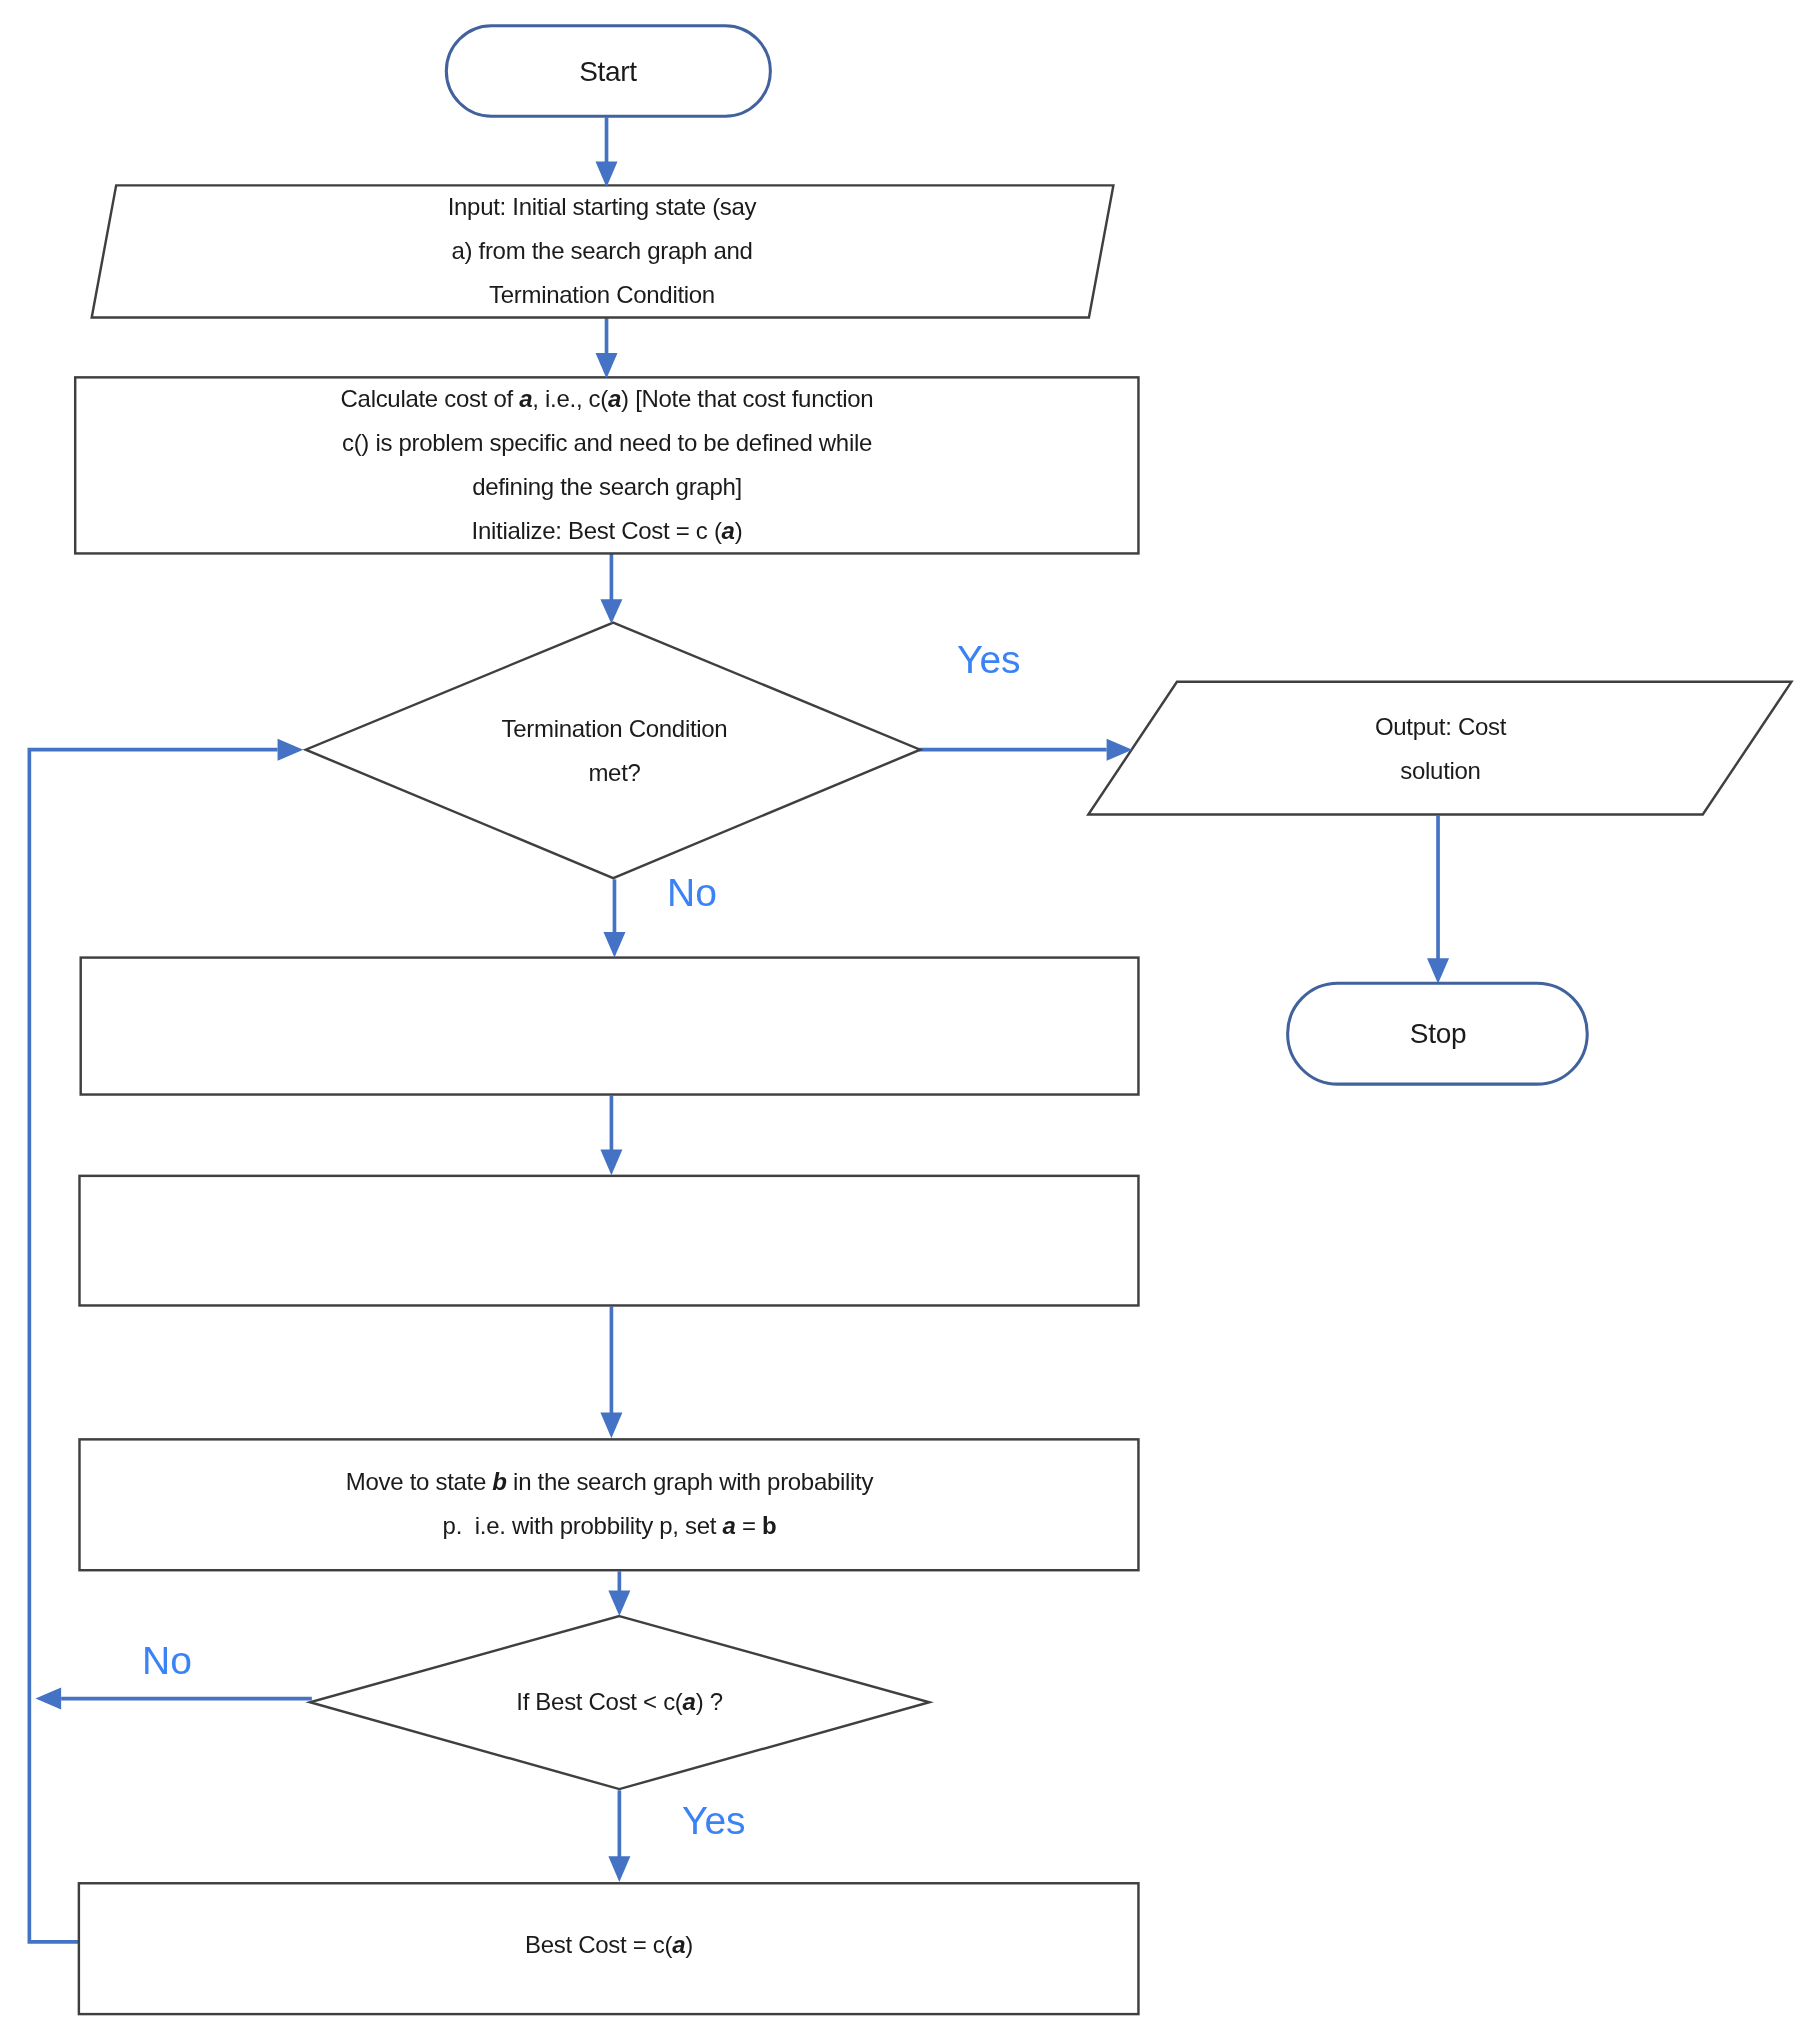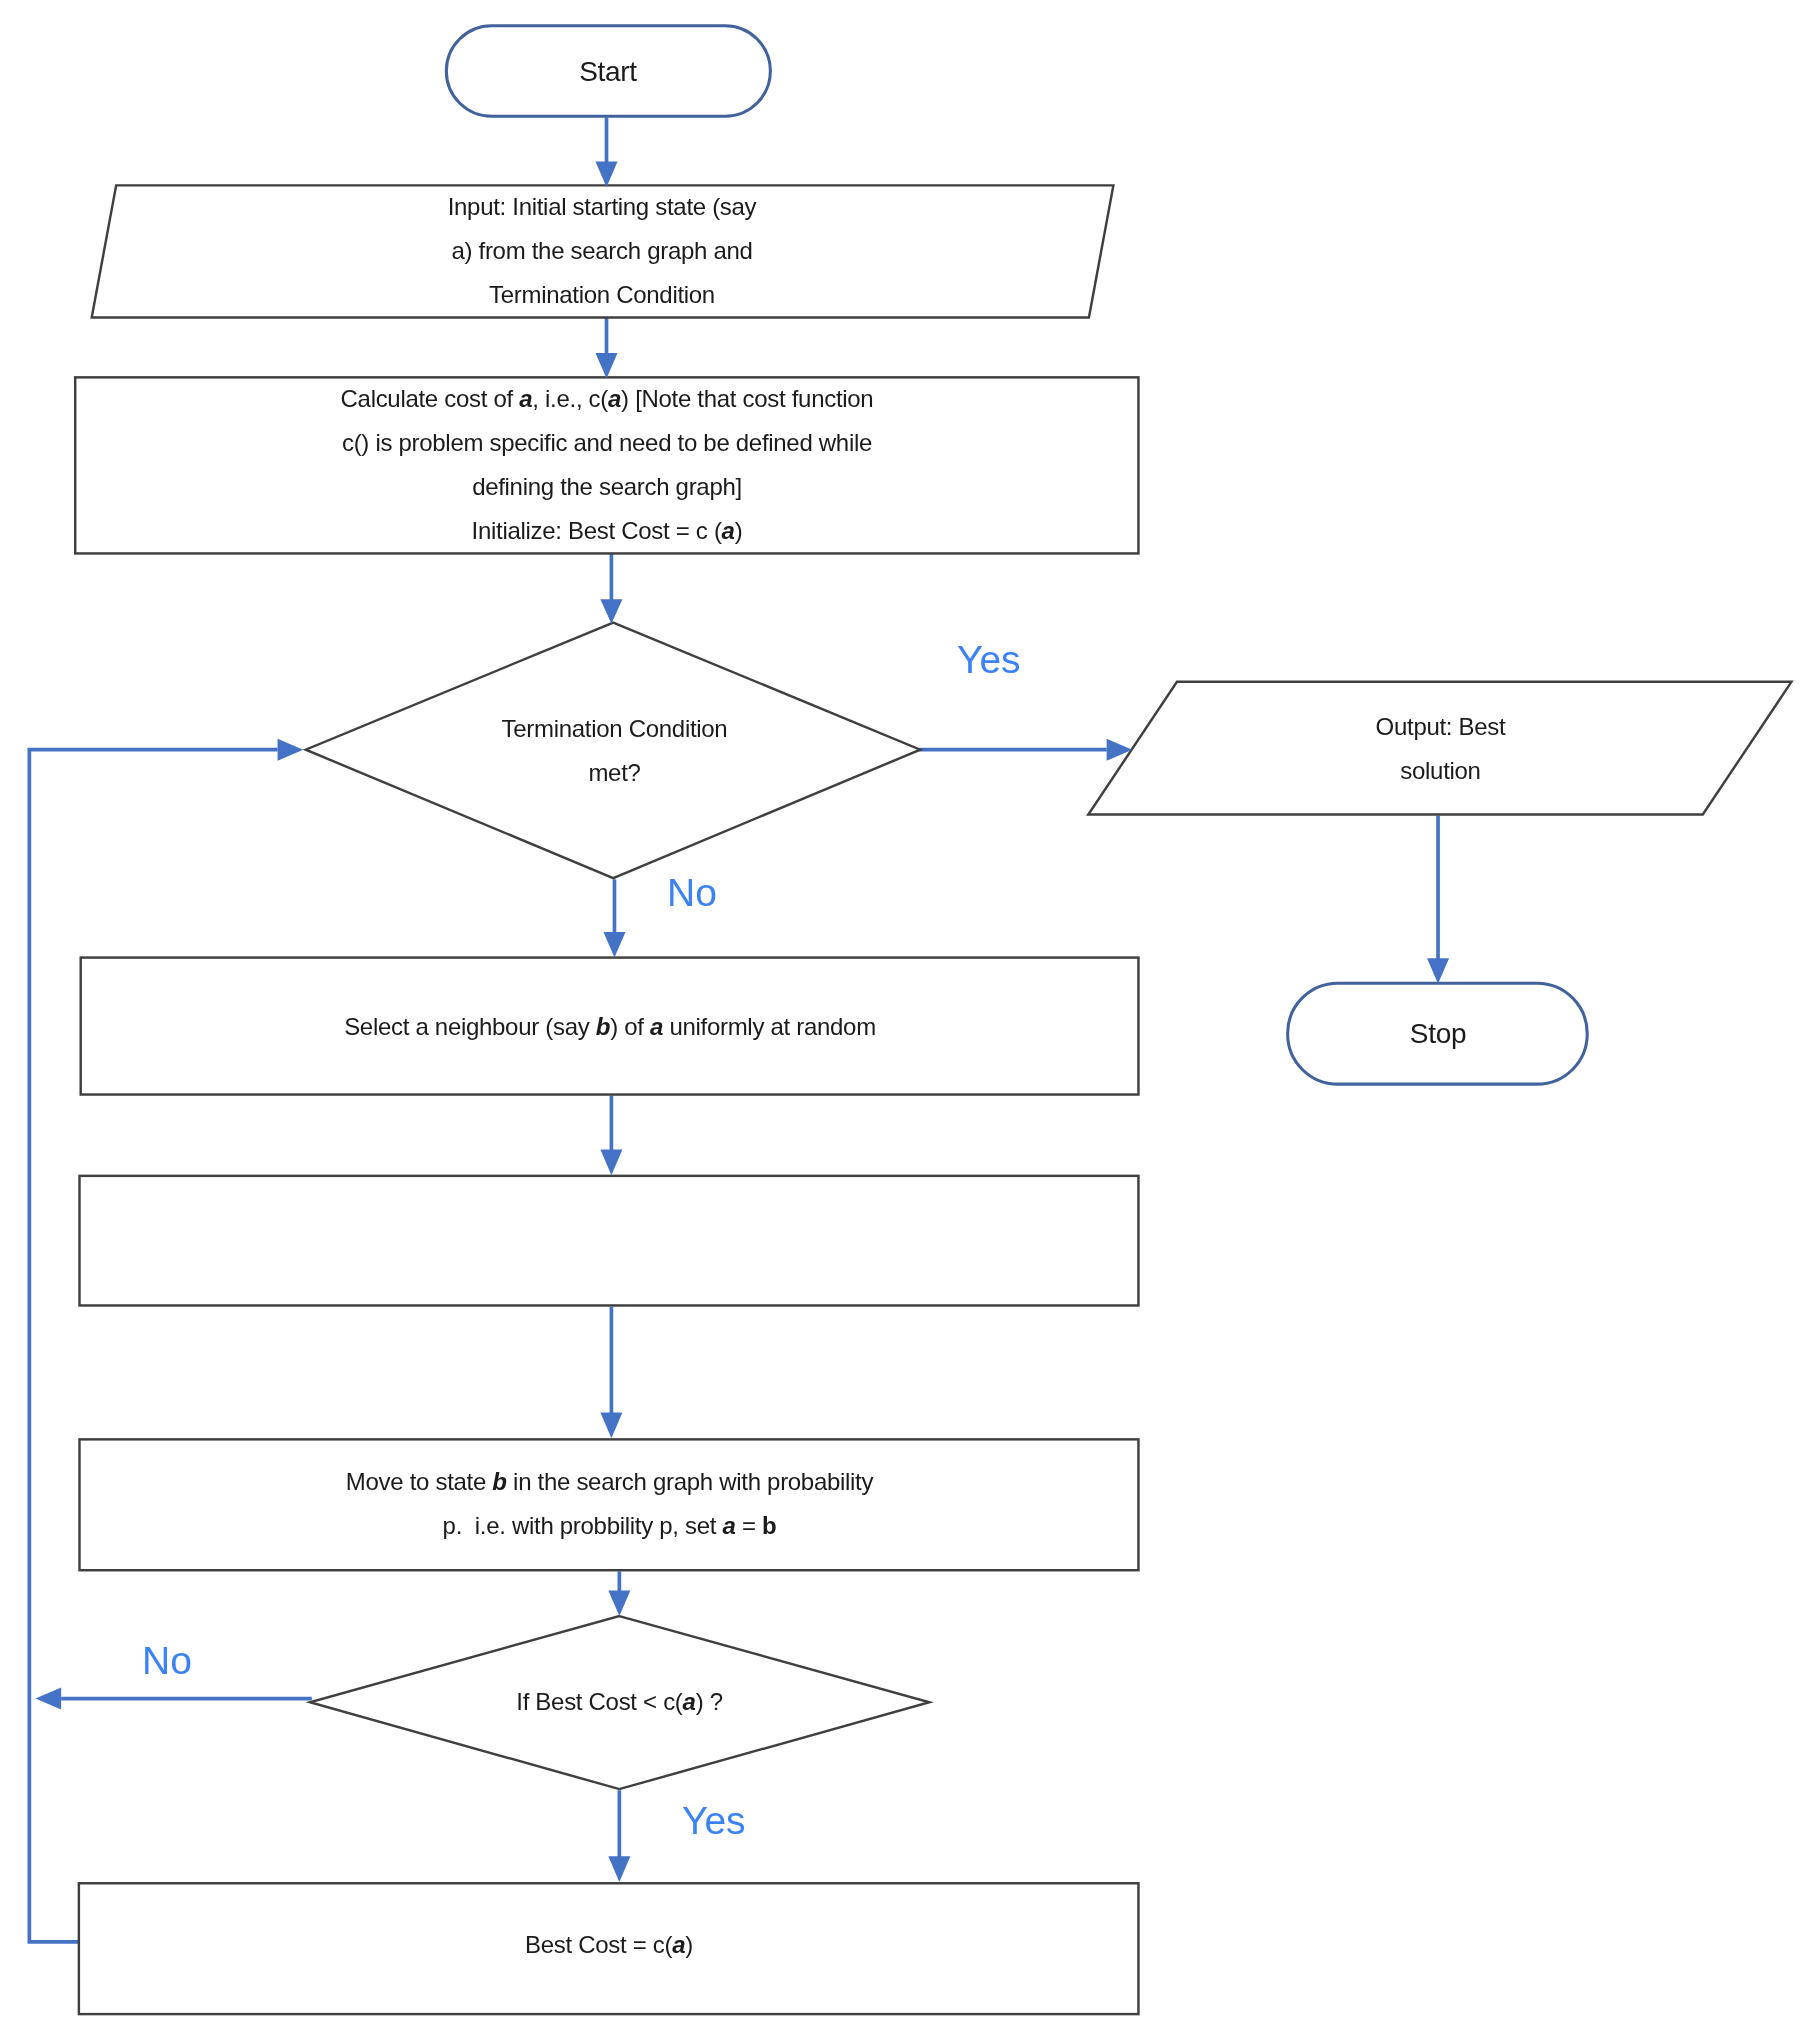--- a/index.html
+++ b/index.html
@@ -95,25 +95,24 @@
   </svg>
 
   <div class="txt terminator-txt" style="left:446px; top:26px; width:324px; height:91px;">Start</div>
 
   <div class="txt" style="left:116px; top:185px; width:972px; height:132px;"><span><span>Input: Initial starting state (say</span><br><span>a) from the search graph and</span><br><span>Termination Condition</span></span></div>
 
   <div class="txt" style="left:75px; top:377px; width:1064px; height:176px;"><span><span>Calculate cost of </span><span class="seg-bi">a</span><span>, i.e., c(</span><span class="seg-bi">a</span><span>) [Note that cost function</span><br><span>c() is problem specific and need to be defined while</span><br><span>defining the search graph]</span><br><span>Initialize: Best Cost = c (</span><span class="seg-bi">a</span><span>)</span></span></div>
 
   <div class="txt" style="left:367px; top:685px; width:495px; height:131px;"><span><span>Termination Condition</span><br><span>met?</span></span></div>
 
-  <div class="txt" style="left:1156px; top:682px; width:569px; height:133px;"><span><span>Output: Best</span><br><span>solution</span></span></div>
+  <div class="txt" style="left:1156px; top:682px; width:569px; height:133px;"><span><span>Output: Cost</span><br><span>solution</span></span></div>
 
   <div class="txt terminator-txt" style="left:1288px; top:983px; width:300px; height:101px;">Stop</div>
 
-  <div class="txt" style="left:81px; top:958px; width:1058px; height:137px;"><span><span>Select a neighbour (say </span><span class="seg-bi">b</span><span>) of </span><span class="seg-bi">a</span><span> uniformly at random</span></span></div>
 
 
   <div class="txt" style="left:80px; top:1440px; width:1059px; height:128px;"><span><span>Move to state </span><span class="seg-bi">b</span><span> in the search graph with probability</span><br><span>p.  i.e. with probbility p, set </span><span class="seg-bi">a</span><span> = </span><span class="seg-b">b</span></span></div>
 
   <div class="txt" style="left:371px; top:1616px; width:497px; height:172px;"><span><span>If Best Cost &lt; c(</span><span class="seg-bi">a</span><span>) ?</span></span></div>
 
   <div class="txt" style="left:79px; top:1884px; width:1060px; height:121px;"><span><span>Best Cost = c(</span><span class="seg-bi">a</span><span>)</span></span></div>
 
   <div class="lbl" style="left:957px; top:643px;">Yes</div>
 

